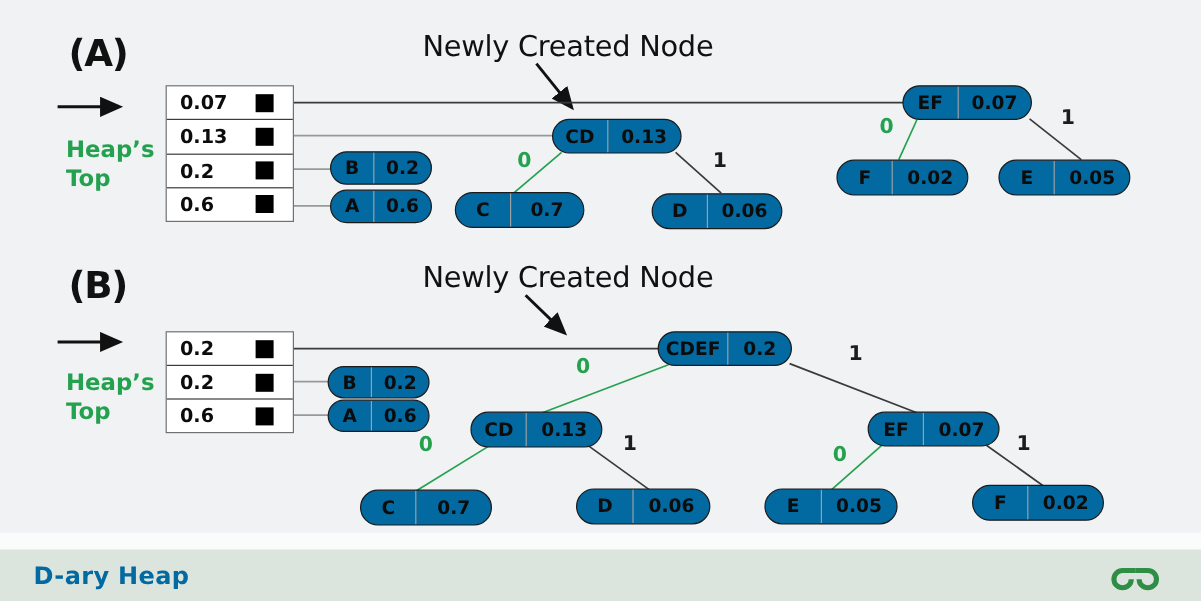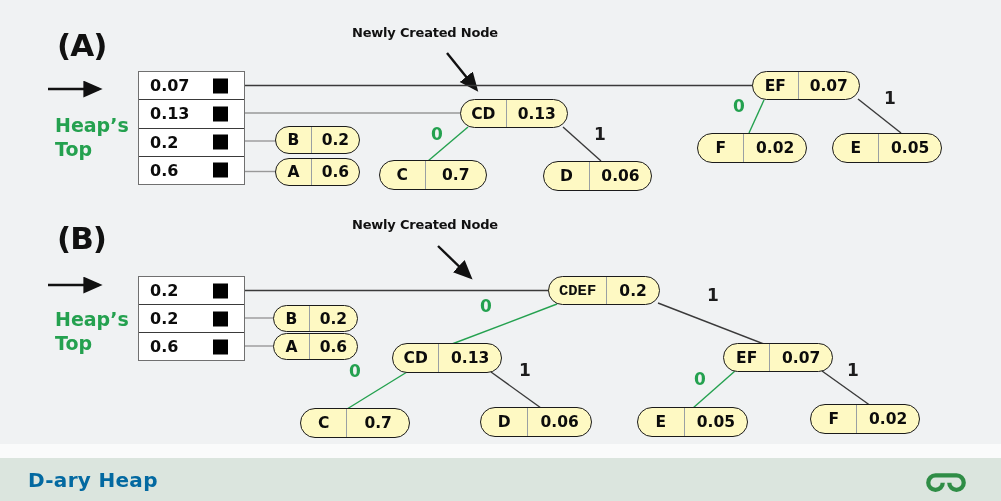--- a/index.html
+++ b/index.html
@@ -4,32 +4,32 @@
 <style>
   html,body{margin:0;padding:0;background:#e9ebec;}
   .canvas{
     position:relative;width:1001px;height:501px;overflow:hidden;
     background:#f0f2f3;font-family:"DejaVu Sans","Liberation Sans",sans-serif;
   }
   .strip{position:absolute;left:0;top:444px;width:100%;height:14px;background:#fafbfb;z-index:0;}
   svg.lines{position:absolute;left:0;top:0;z-index:1;}
   .abs{position:absolute;z-index:2;}
   .section-label{font-size:31px;font-weight:bold;color:#111;letter-spacing:-1px;white-space:nowrap;}
-  .ncn{font-size:13px;font-weight:bold;color:#111;white-space:nowrap;letter-spacing:-0.2px;}
+  .ncn{font-size:24px;font-weight:normal;color:#111;white-space:nowrap;letter-spacing:-0.2px;}
   .heaps-top{font-size:19px;font-weight:bold;color:#24a14f;line-height:24px;white-space:nowrap;}
   .heap-table{background:#fff;border:1.5px solid #707070;display:flex;flex-direction:column;box-sizing:border-box;width:107px;}
   .heap-row{flex:1;position:relative;display:flex;align-items:center;border-bottom:1.5px solid #3a3a3a;}
   .heap-row:last-child{border-bottom:none;}
   .hv{margin-left:11px;font-weight:bold;font-size:16px;color:#0c0c0c;}
   .sq{position:absolute;right:16px;top:50%;transform:translateY(-50%);width:15px;height:15px;background:#000;}
-  .node{display:flex;background:#fef9c3;border:1.5px solid #1b1b1b;border-radius:15px;
+  .node{display:flex;background:#0369a1;border:1.5px solid #1b1b1b;border-radius:15px;
         font-weight:bold;font-size:15.5px;color:#0c0c0c;box-sizing:border-box;overflow:hidden;}
   .node .nl{flex:0 0 42%;display:flex;align-items:center;justify-content:center;border-right:1.3px solid #9aa0a3;}
   .node .nv{flex:1;display:flex;align-items:center;justify-content:center;}
-  .node.wide .nl{flex-basis:52%;font-family:Liberation Mono, monospace;}
+  .node.wide .nl{flex-basis:52%;}
   .el{font-size:17px;font-weight:bold;color:#1c1c1c;line-height:17px;}
   .el.green{color:#24a14f;}
   .footer{position:absolute;left:0;bottom:0;width:100%;height:43px;background:#dbe5de;
           display:flex;align-items:center;z-index:3;}
   .footer-title{margin-left:28px;font-size:20px;font-weight:600;color:#0369a1;letter-spacing:0.3px;}
   .logo{margin-left:auto;margin-right:34px;display:flex;align-items:center;}
 </style>
 </head>
 <body>
 

